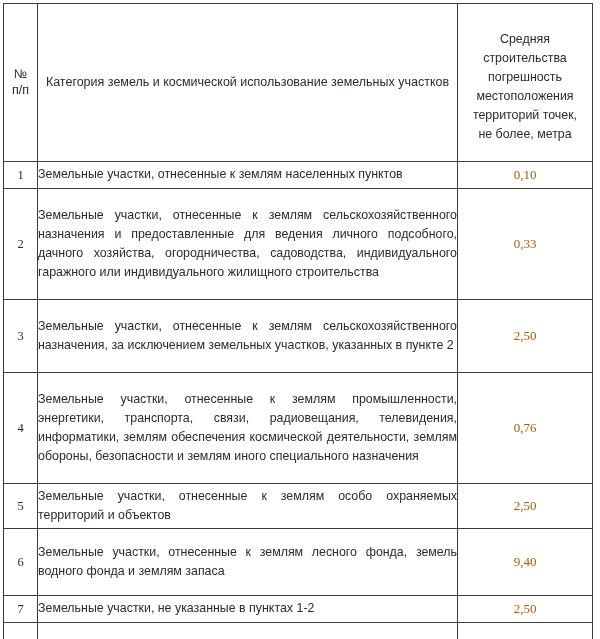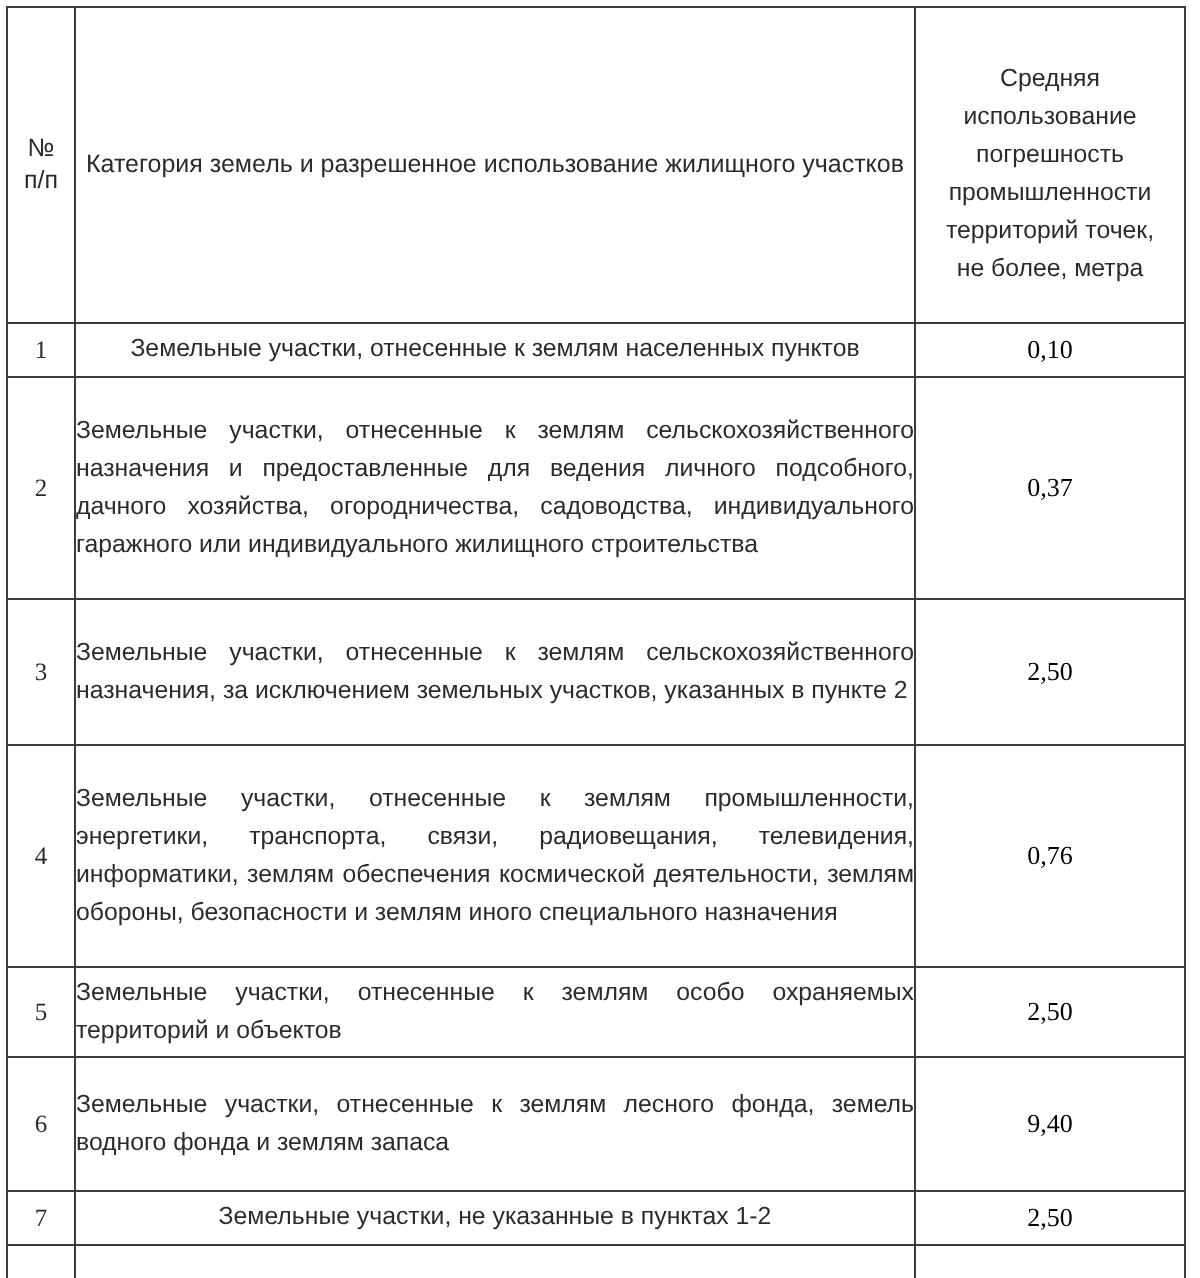--- a/index.html
+++ b/index.html
@@ -79,32 +79,32 @@
     font-size: 12.5px;
     font-family: "Liberation Serif", "DejaVu Serif", serif;
     color: #2d2a2b;
   }
 
   .desc-cell {
     font-size: 12.4px;
     line-height: 1.54;
     padding: 5px 9px 5px 9px;
     color: #2d2a2b;
-    text-align: center;
+    text-align: left;
   }
   .desc-cell.justify {
     text-align: justify;
     text-align-last: left;
   }
 
   .val-cell {
     text-align: center;
     font-size: 13px;
     font-family: "Liberation Serif", "DejaVu Serif", serif;
-    color: #000000;
+    color: #a16207;
     margin-top: 21px;
   }
 
   
   .r1 td { height: 26px; }
   .r2 td { height: 110px; }
   .r3 td { height: 72px; }
   .r4 td { height: 110px; }
   .r5 td { height: 44px; }
   .r6 td { height: 66px; }
@@ -125,42 +125,42 @@
       <col class="c-desc">
       <col class="c-value">
     </colgroup>
     <tbody>
 
       <tr class="hdr">
         <td class="hdr-num">
           <span class="ln">№</span>
           <span class="ln">п/п</span>
         </td>
-        <td class="hdr-desc">Категория земель и разрешенное использование жилищного участков</td>
+        <td class="hdr-desc">Категория земель и космической использование земельных участков</td>
         <td class="hdr-value">
           <span class="pad-top"></span>
           <span class="ln">Средняя</span>
-          <span class="ln">использование</span>
+          <span class="ln">строительства</span>
           <span class="ln">погрешность</span>
-          <span class="ln">промышленности</span>
+          <span class="ln">местоположения</span>
           <span class="ln">территорий точек,</span>
           <span class="ln">не более, метра</span>
         </td>
       </tr>
 
       <tr class="r1">
         <td class="num-cell">1</td>
         <td class="desc-cell">Земельные участки, отнесенные к землям населенных пунктов</td>
         <td class="val-cell">0,10</td>
       </tr>
 
       <tr class="r2">
         <td class="num-cell">2</td>
         <td class="desc-cell justify">Земельные участки, отнесенные к землям сельскохозяйственного назначения и предоставленные для ведения личного подсобного, дачного хозяйства, огородничества, садоводства, индивидуального гаражного или индивидуального жилищного строительства</td>
-        <td class="val-cell">0,37</td>
+        <td class="val-cell">0,33</td>
       </tr>
 
       <tr class="r3">
         <td class="num-cell">3</td>
         <td class="desc-cell justify">Земельные участки, отнесенные к землям сельскохозяйственного назначения, за исключением земельных участков, указанных в пункте 2</td>
         <td class="val-cell">2,50</td>
       </tr>
 
       <tr class="r4">
         <td class="num-cell">4</td>

